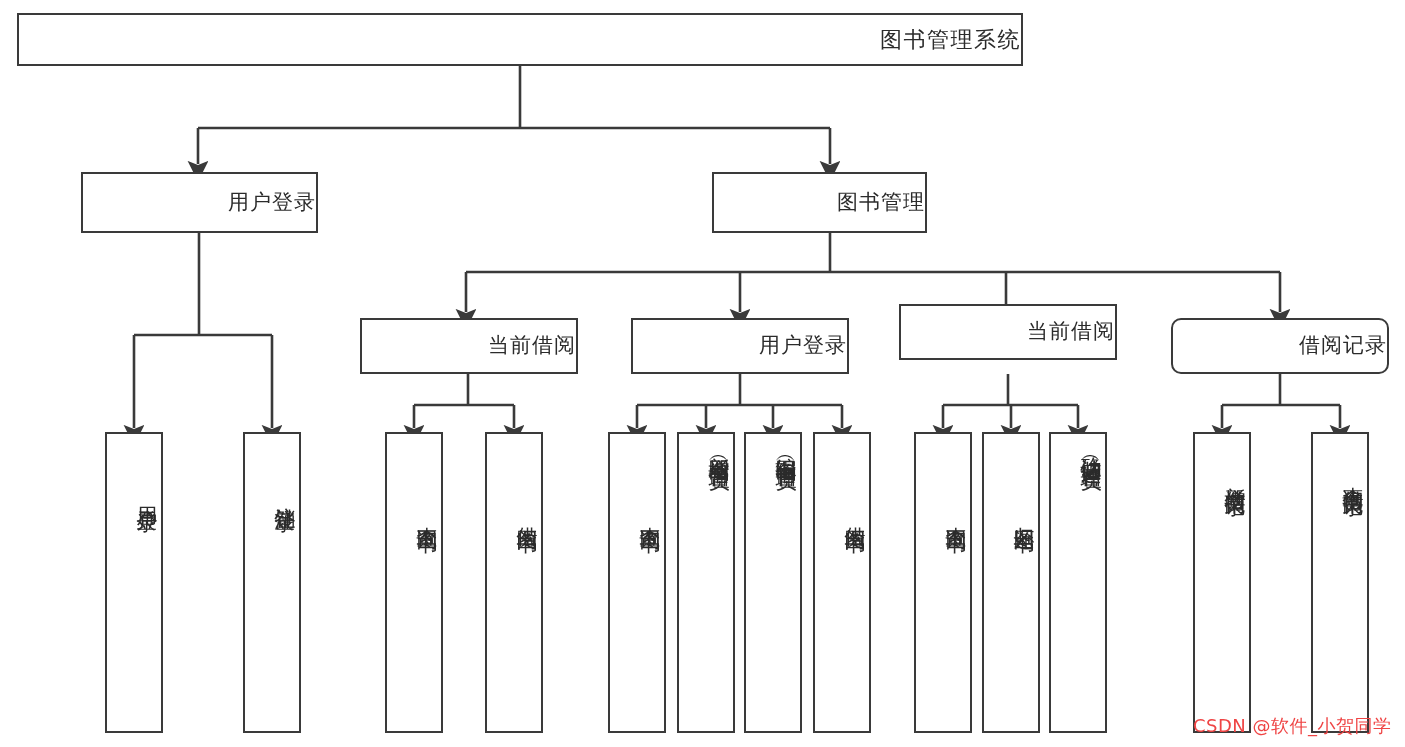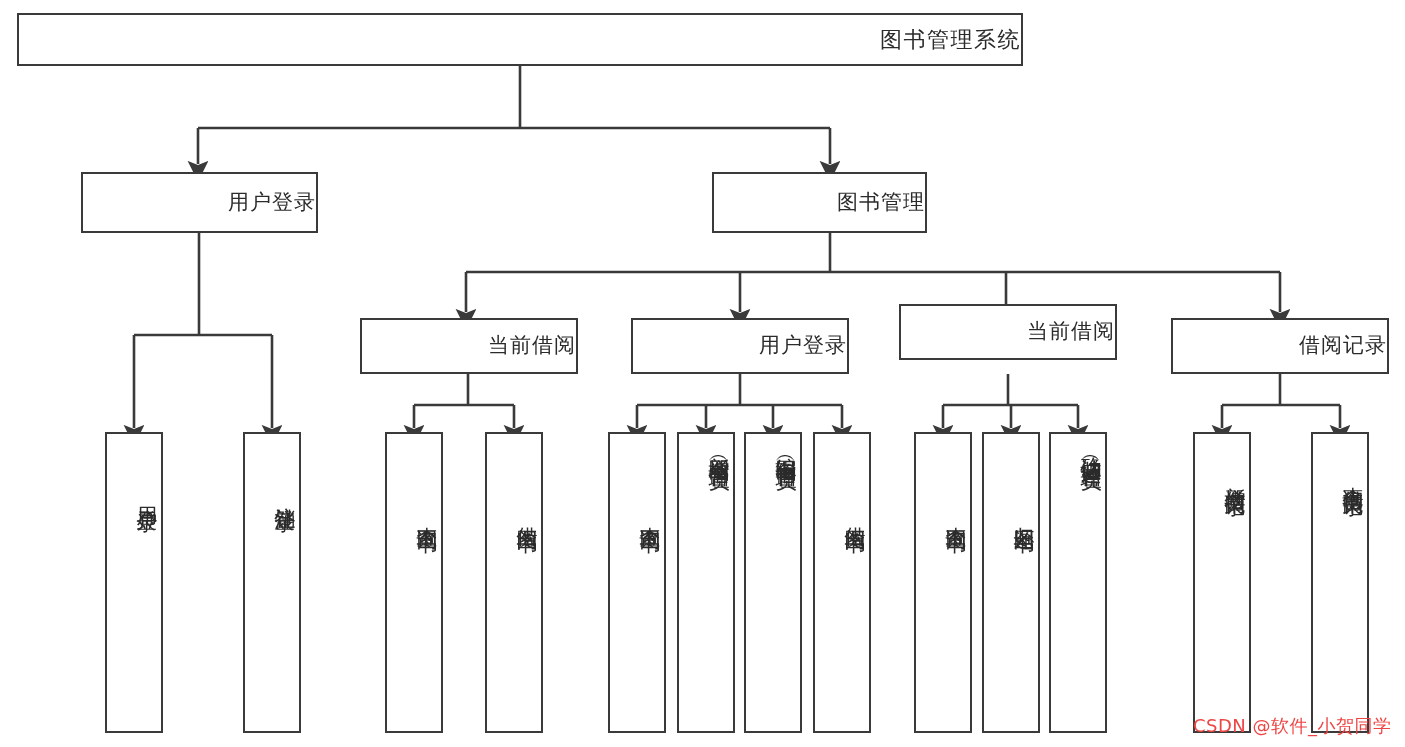--- a/index.html
+++ b/index.html
@@ -143,21 +143,21 @@
   </div>
 
   <div class="node-box" style="left:631px; top:318px; width:218px; height:56px;">
     <span class="node-label-h">用户登录</span>
   </div>
 
   <div class="node-box" style="left:899px; top:304px; width:218px; height:56px;">
     <span class="node-label-h">当前借阅</span>
   </div>
 
-  <div class="node-box" style="left:1171px; top:318px; width:218px; height:56px;">
+  <div class="node-box" style="left:1171px; top:318px; width:218px; height:56px;border-radius:10px;">
     <span class="node-label-h">借阅记录</span>
   </div>
 
   <div class="node-box vertical" style="left:105px; top:432px; width:58px; height:301px; padding-top:56px;">
     <span class="node-label-v">用户登录</span>
   </div>
 
   <div class="node-box vertical" style="left:243px; top:432px; width:58px; height:301px; padding-top:56px;">
     <span class="node-label-v">注销登录</span>
   </div>

